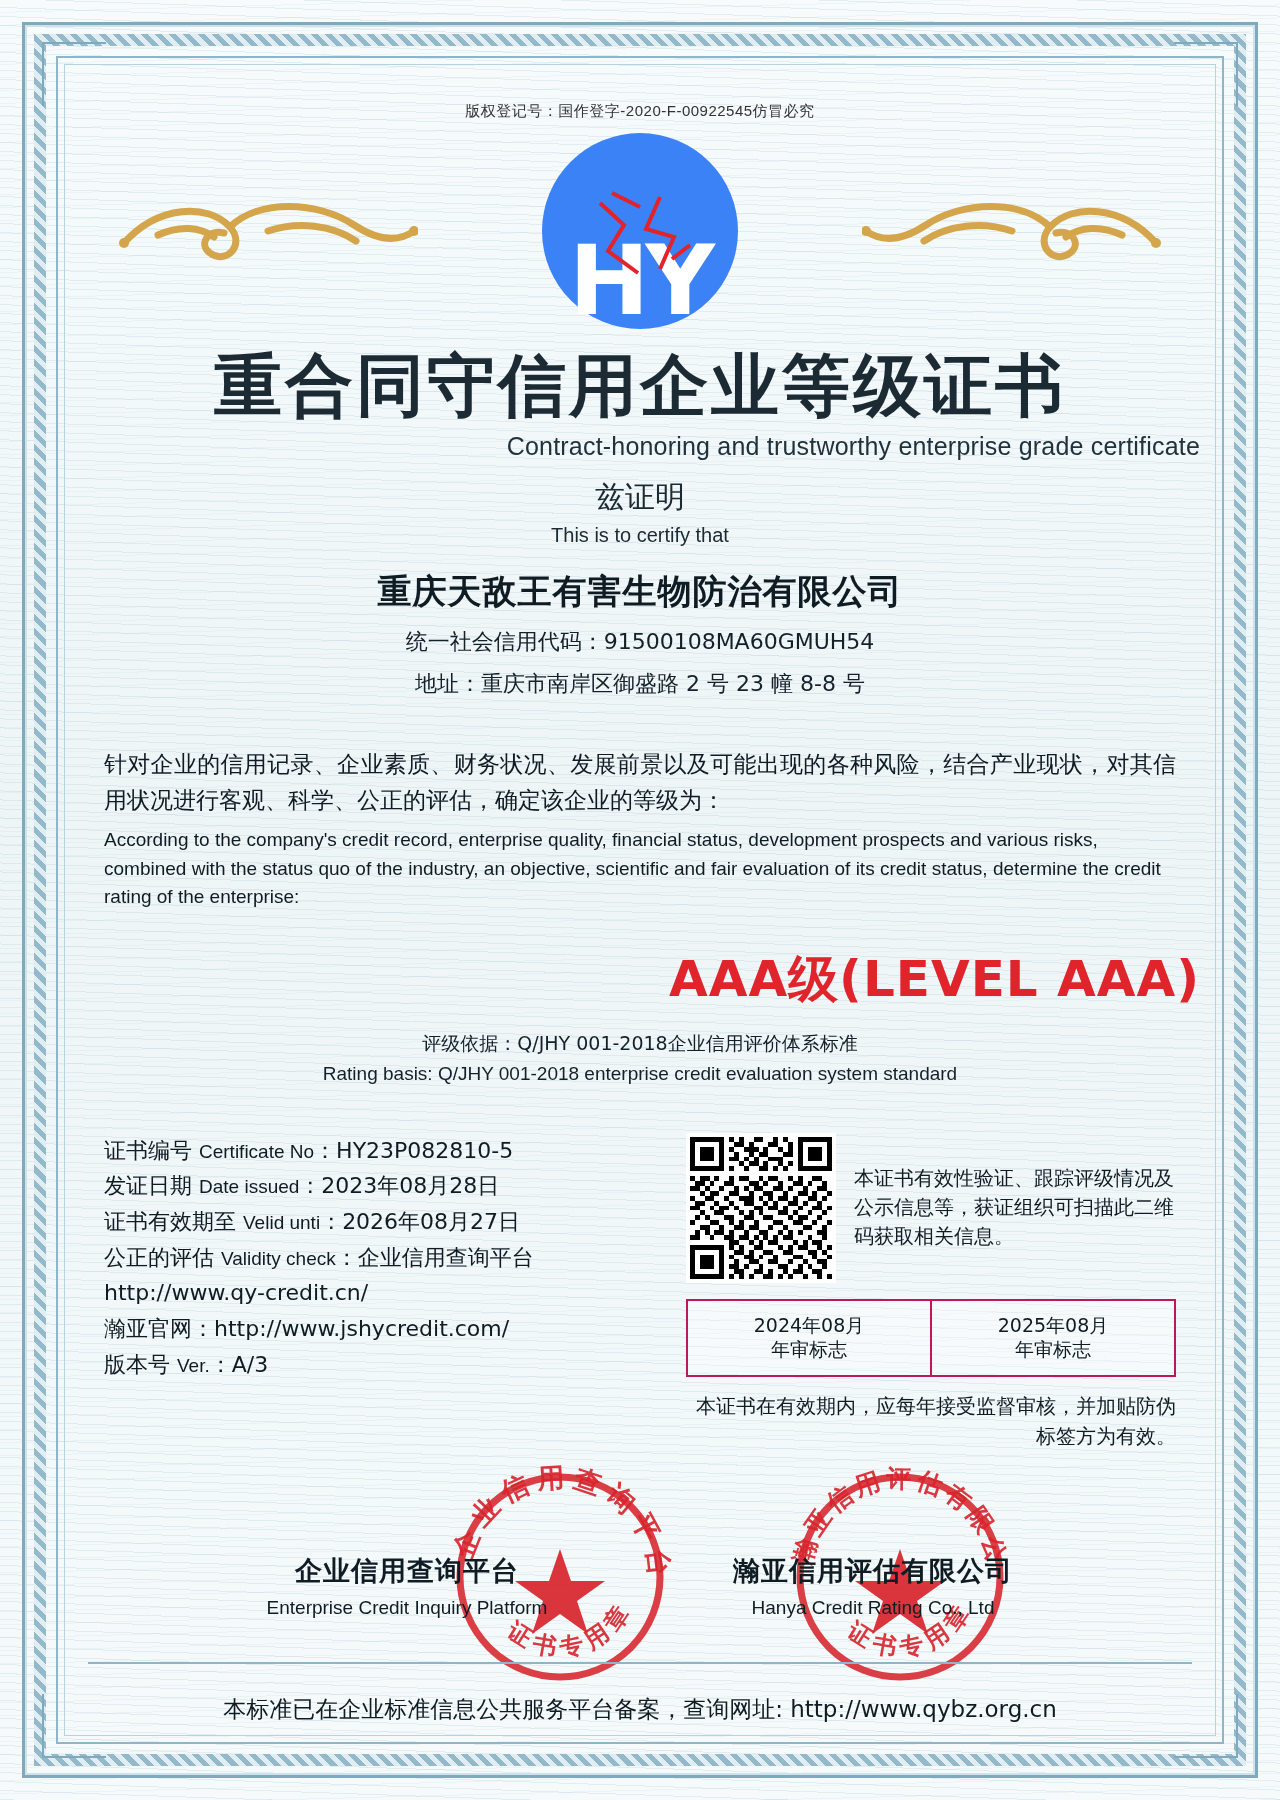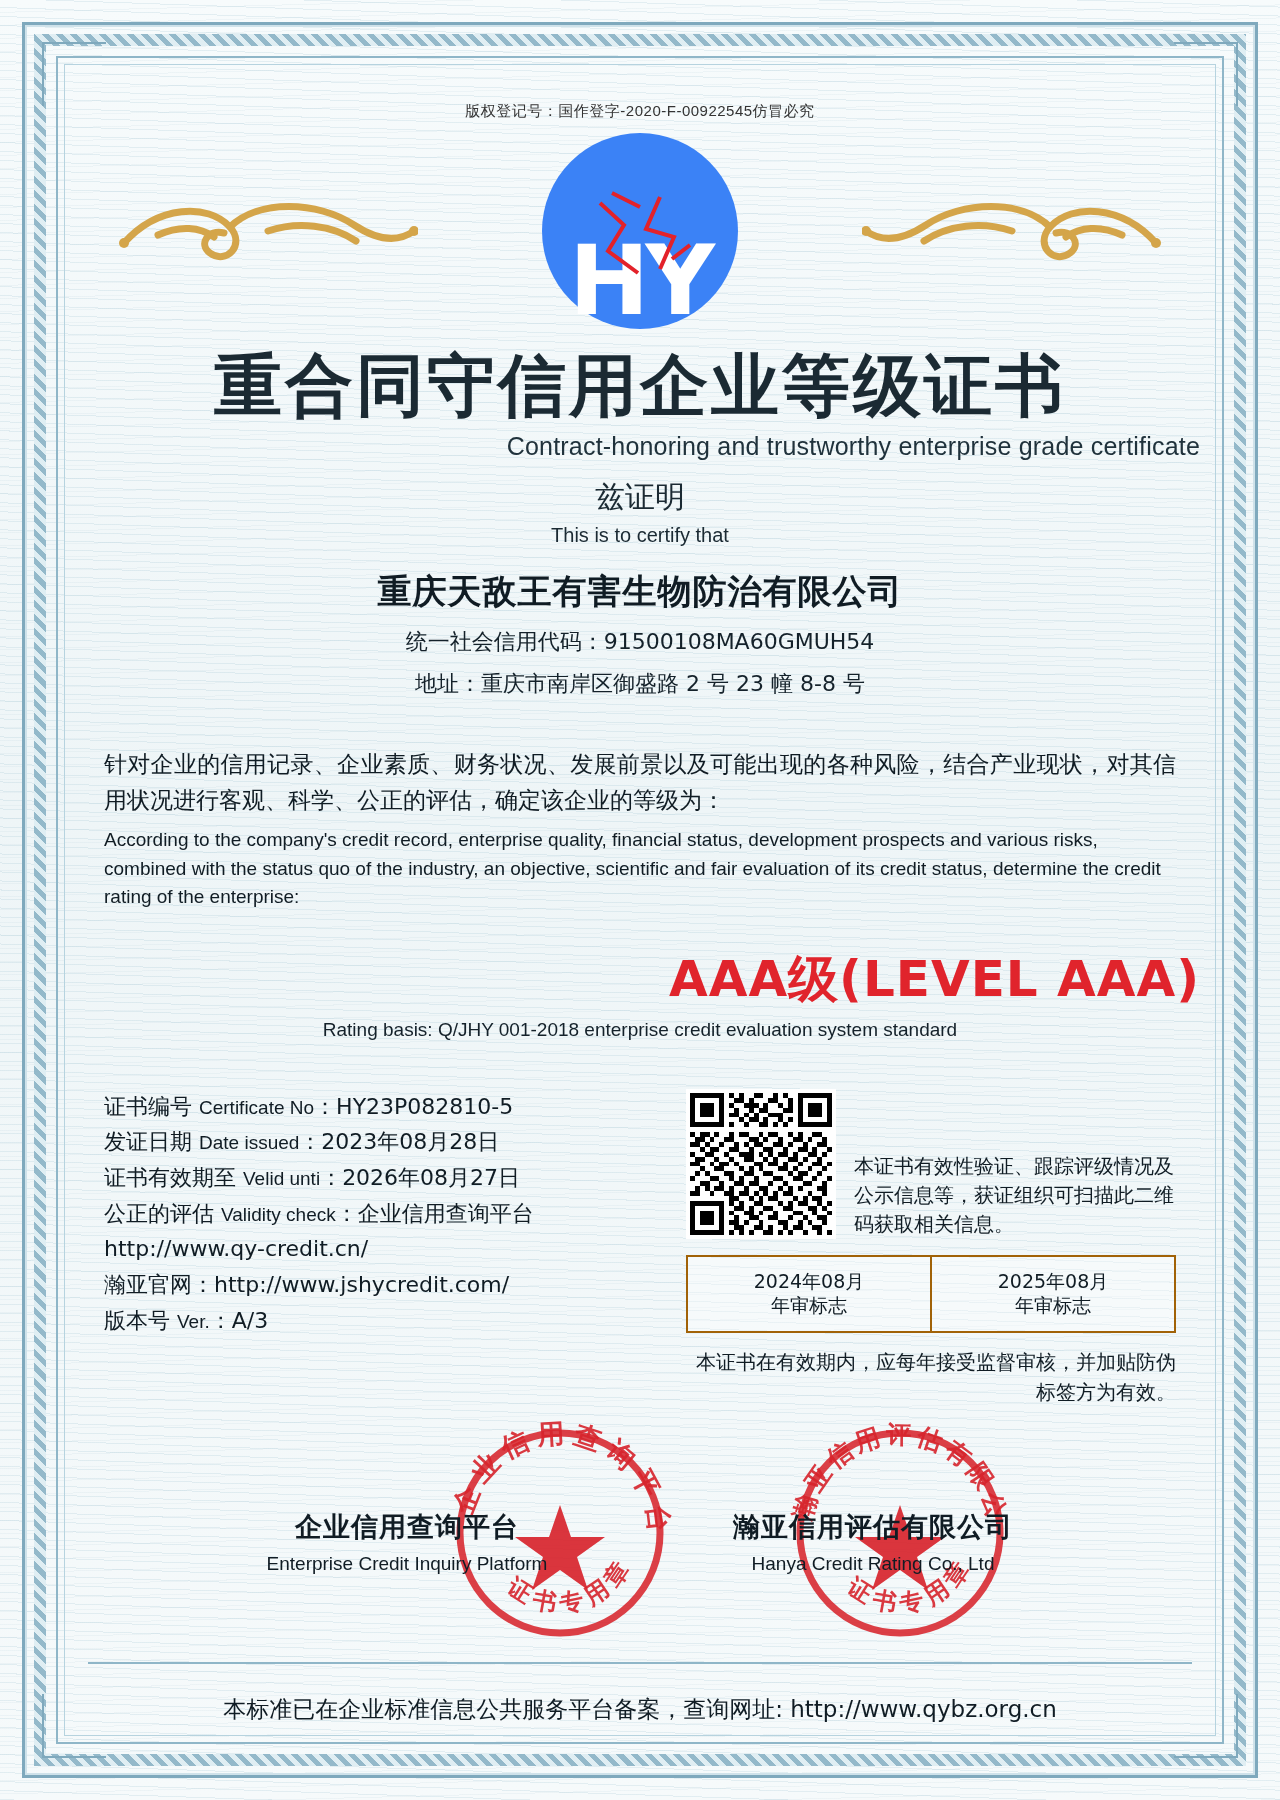--- a/index.html
+++ b/index.html
@@ -229,21 +229,21 @@
   }
   .info-left .lbl-en { font-family: "Liberation Sans", sans-serif; font-size: 19px; }
   .info-right {
     flex: 1;
     display: flex;
     flex-direction: column;
   }
   .qr-row {
     display: flex;
     gap: 18px;
-    align-items: flex-end;
+    align-items: center;
   }
   .qr {
     width: 150px;
     height: 150px;
     background: #fff;
     padding: 4px;
     box-sizing: border-box;
   }
   .qr svg { display: block; }
   .qr-note {
@@ -252,21 +252,21 @@
     color: #101c24;
     font-family: "DejaVu Sans", sans-serif;
   }
   .stamps-row {
     display: flex;
     gap: 0;
     margin-top: 16px;
   }
   .stamp-box {
     flex: 1;
-    border: 2px solid #a16207;
+    border: 2px solid #be185d;
     height: 74px;
     display: flex;
     flex-direction: column;
     align-items: center;
     justify-content: center;
     font-size: 19px;
     color: #101c24;
     font-family: "DejaVu Sans", sans-serif;
     background: rgba(255,255,255,0.35);
   }
@@ -403,20 +403,21 @@
     <div class="addr-line">
       <span>地址：</span><span>重庆市南岸区御盛路 2 号 23 幢 8-8 号</span>
     </div>
 
     <div class="body-block">
       <div class="body-cn">针对企业的信用记录、企业素质、财务状况、发展前景以及可能出现的各种风险，结合产业现状，对其信用状况进行客观、科学、公正的评估，确定该企业的等级为：</div>
       <div class="body-en">According to the company's credit record, enterprise quality, financial status, development prospects and various risks, combined with the status quo of the industry, an objective, scientific and fair evaluation of its credit status, determine the credit rating of the enterprise:</div>
     </div>
 
     <div class="level">AAA级(LEVEL AAA)</div>
+    <div class="basis-cn">评级依据：Q/JHY 001-2018企业信用评价体系标准</div>
     <div class="basis-en">Rating basis: Q/JHY 001-2018 enterprise credit evaluation system standard</div>
 
     <div class="info-row">
       <div class="info-left">
         <div>
           <span>证书编号</span>
           <span class="lbl-en">Certificate No</span><span>：</span><span>HY23P082810-5</span>
         </div>
         <div>
           <span>发证日期</span>

